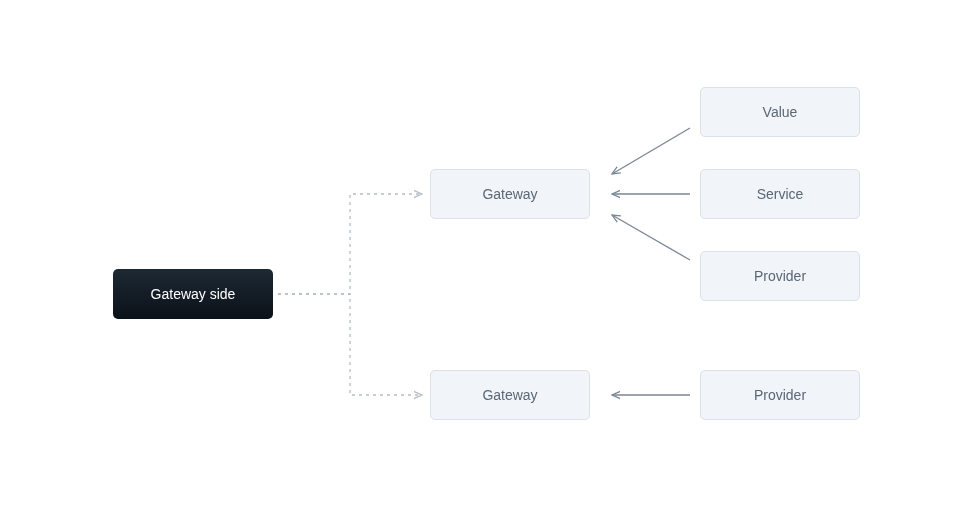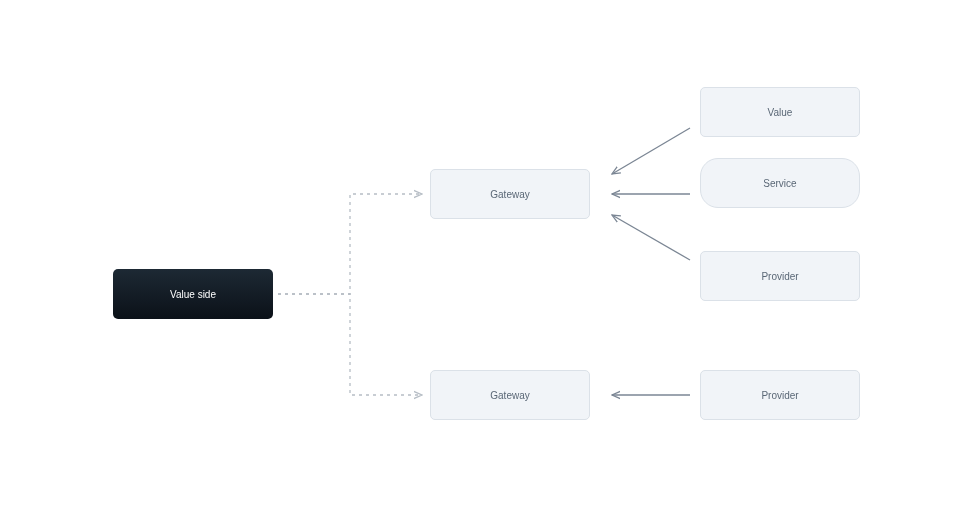--- a/index.html
+++ b/index.html
@@ -12,21 +12,21 @@
     position: relative;
     overflow: hidden;
   }
   .node {
     position: absolute;
     box-sizing: border-box;
     border-radius: 5px;
     display: flex;
     align-items: center;
     justify-content: center;
-    font-size: 10px;
+    font-size: 14px;
     font-weight: 500;
   }
   .node-dark {
     background: linear-gradient(to bottom, #1d2934, #0b1118);
     color: #ffffff;
     width: 160px;
     height: 50px;
   }
   .node-light {
     background: #f1f4f8;
@@ -64,36 +64,36 @@
   <line x1="690" y1="128" x2="612" y2="174" stroke="#7b8694" stroke-width="1.3" marker-end="url(#arrow-solid)"></line>
 
   <line x1="690" y1="194" x2="612" y2="194" stroke="#7b8694" stroke-width="1.3" marker-end="url(#arrow-solid)"></line>
 
   <line x1="690" y1="260" x2="612" y2="215" stroke="#7b8694" stroke-width="1.3" marker-end="url(#arrow-solid)"></line>
 
   <line x1="690" y1="395" x2="612" y2="395" stroke="#7b8694" stroke-width="1.3" marker-end="url(#arrow-solid)"></line>
 </svg>
 
 <div class="node node-dark" style="left:113px; top:269px;">
-  <span>Value side</span>
+  <span>Gateway side</span>
 </div>
 
 <div class="node node-light" style="left:430px; top:169px;">
   <span>Gateway</span>
 </div>
 
 <div class="node node-light" style="left:430px; top:370px;">
   <span>Gateway</span>
 </div>
 
 <div class="node node-light" style="left:700px; top:87px;">
   <span>Value</span>
 </div>
 
-<div class="node node-light" style="left:700px; top:158px;border-radius:18px;">
+<div class="node node-light" style="left:700px; top:169px;">
   <span>Service</span>
 </div>
 
 <div class="node node-light" style="left:700px; top:251px;">
   <span>Provider</span>
 </div>
 
 <div class="node node-light" style="left:700px; top:370px;">
   <span>Provider</span>
 </div>

